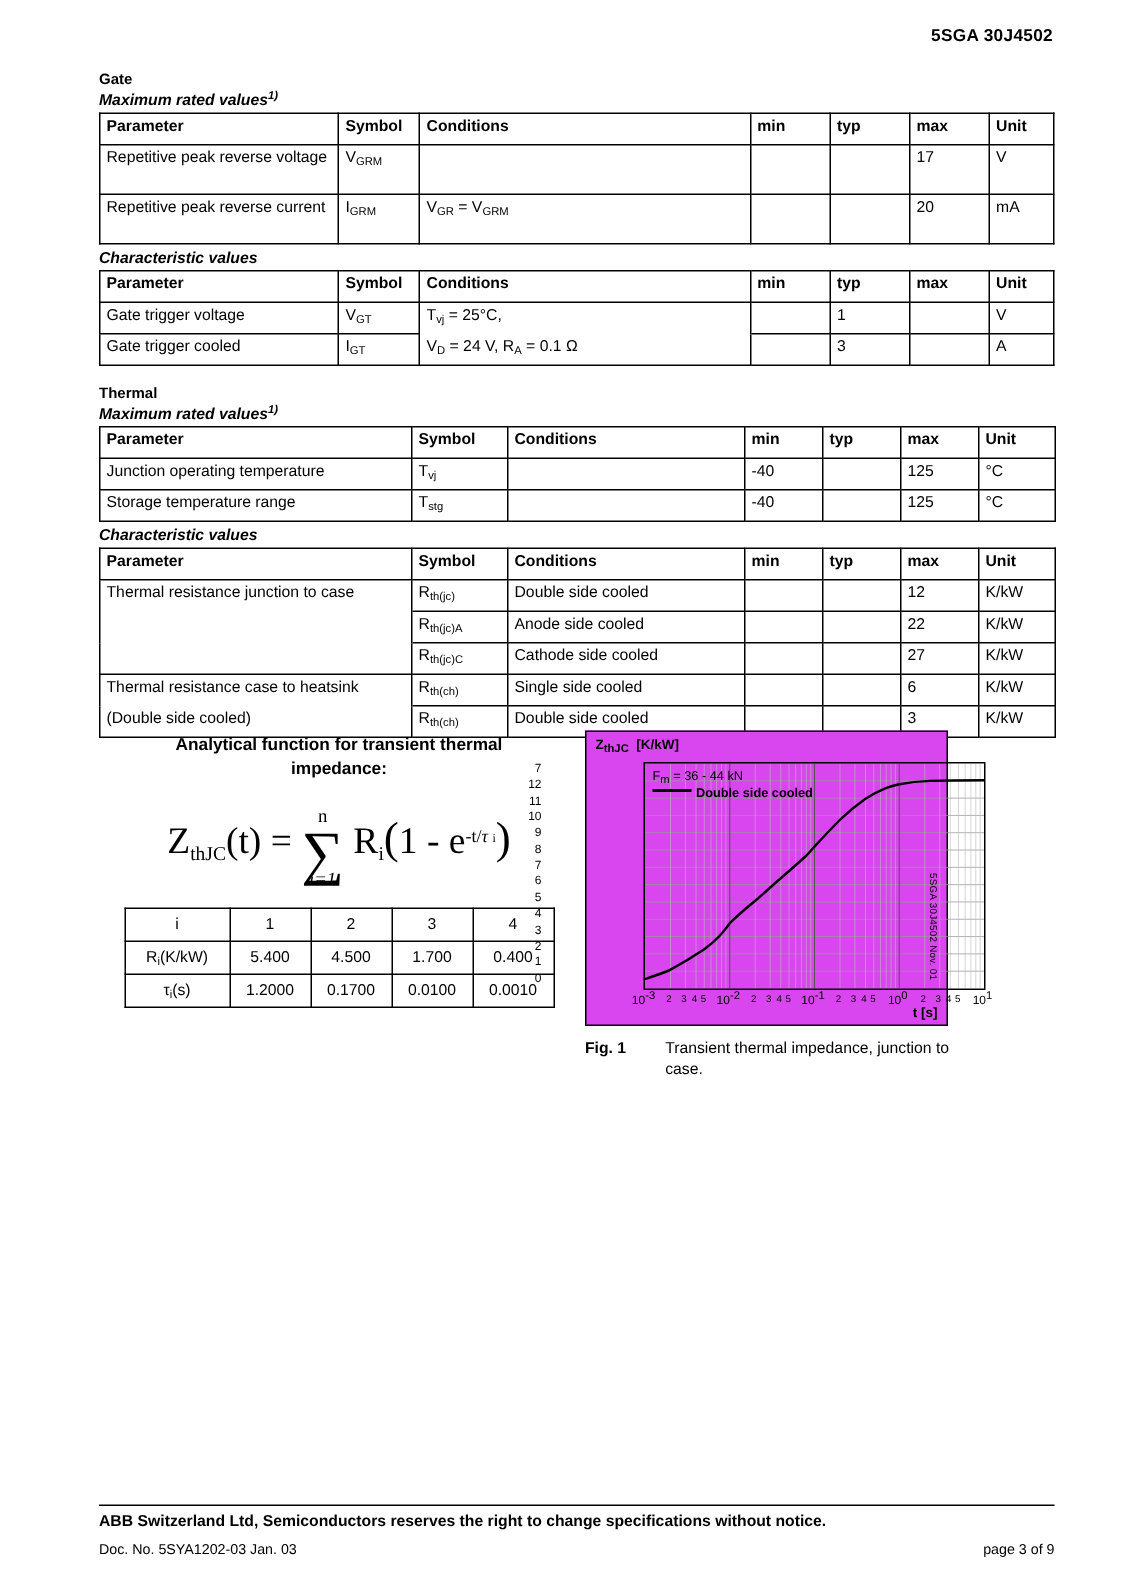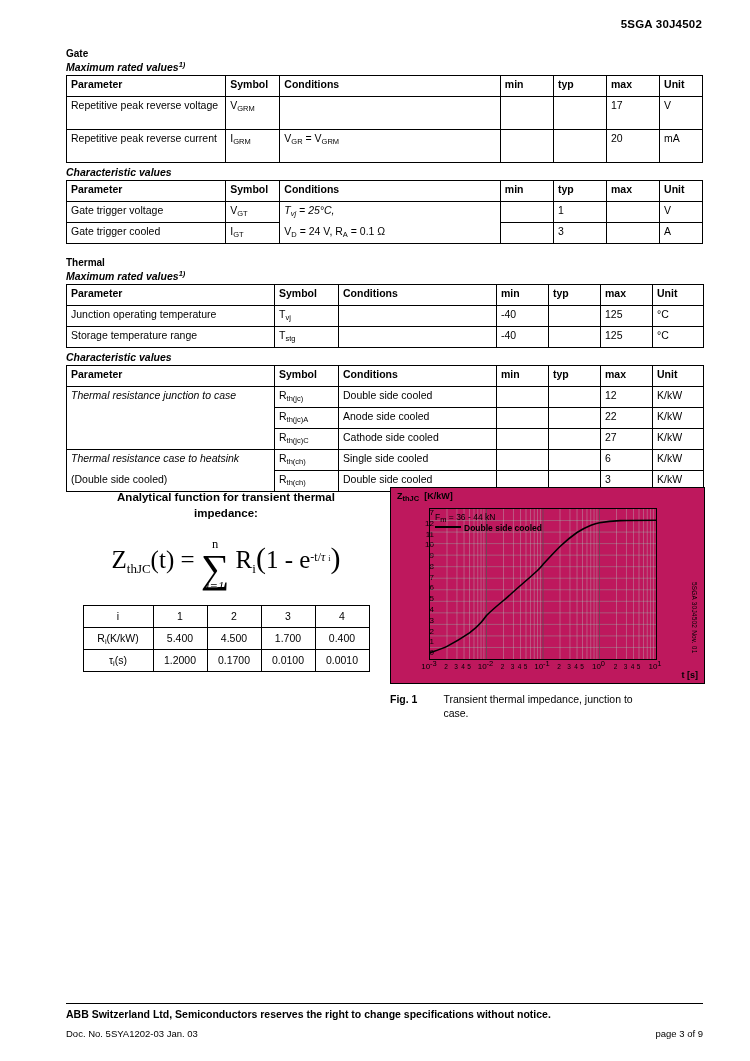--- a/index.html
+++ b/index.html
@@ -65,21 +65,21 @@
     text-align: left;
     font-weight: normal;
     line-height: 1.25;
     height: 16px;
   }
   table.dt th {
     font-weight: bold;
   }
   td.c, th.c { text-align: center; }
   .nb-top { border-top: none !important; }
-  .nb-bottom { border-bottom: none !important; font-style: italic; }
+  .nb-bottom { border-bottom: none !important; }
   sub {
     font-size: 7.5px;
     vertical-align: baseline;
     position: relative;
     top: 2px;
   }
   sup {
     font-size: 7.5px;
     vertical-align: baseline;
     position: relative;
@@ -145,25 +145,25 @@
     padding: 2px 2px;
     font-weight: normal;
     height: 17px;
   }
   
   .right-col {
     width: 303px;
   }
   .chart-box {
     border: 1px solid #000000;
-    width: 315px;
+    width: 242px;
     height: 197px;
     position: relative;
     box-sizing: border-box;
-    background: #be185d;
+    background: #d946ef;
   }
   .chart-ylabel {
     position: absolute;
     left: 6px;
     top: 3px;
     font-size: 9px;
     font-weight: bold;
   }
   .chart-xlabel {
     position: absolute;

